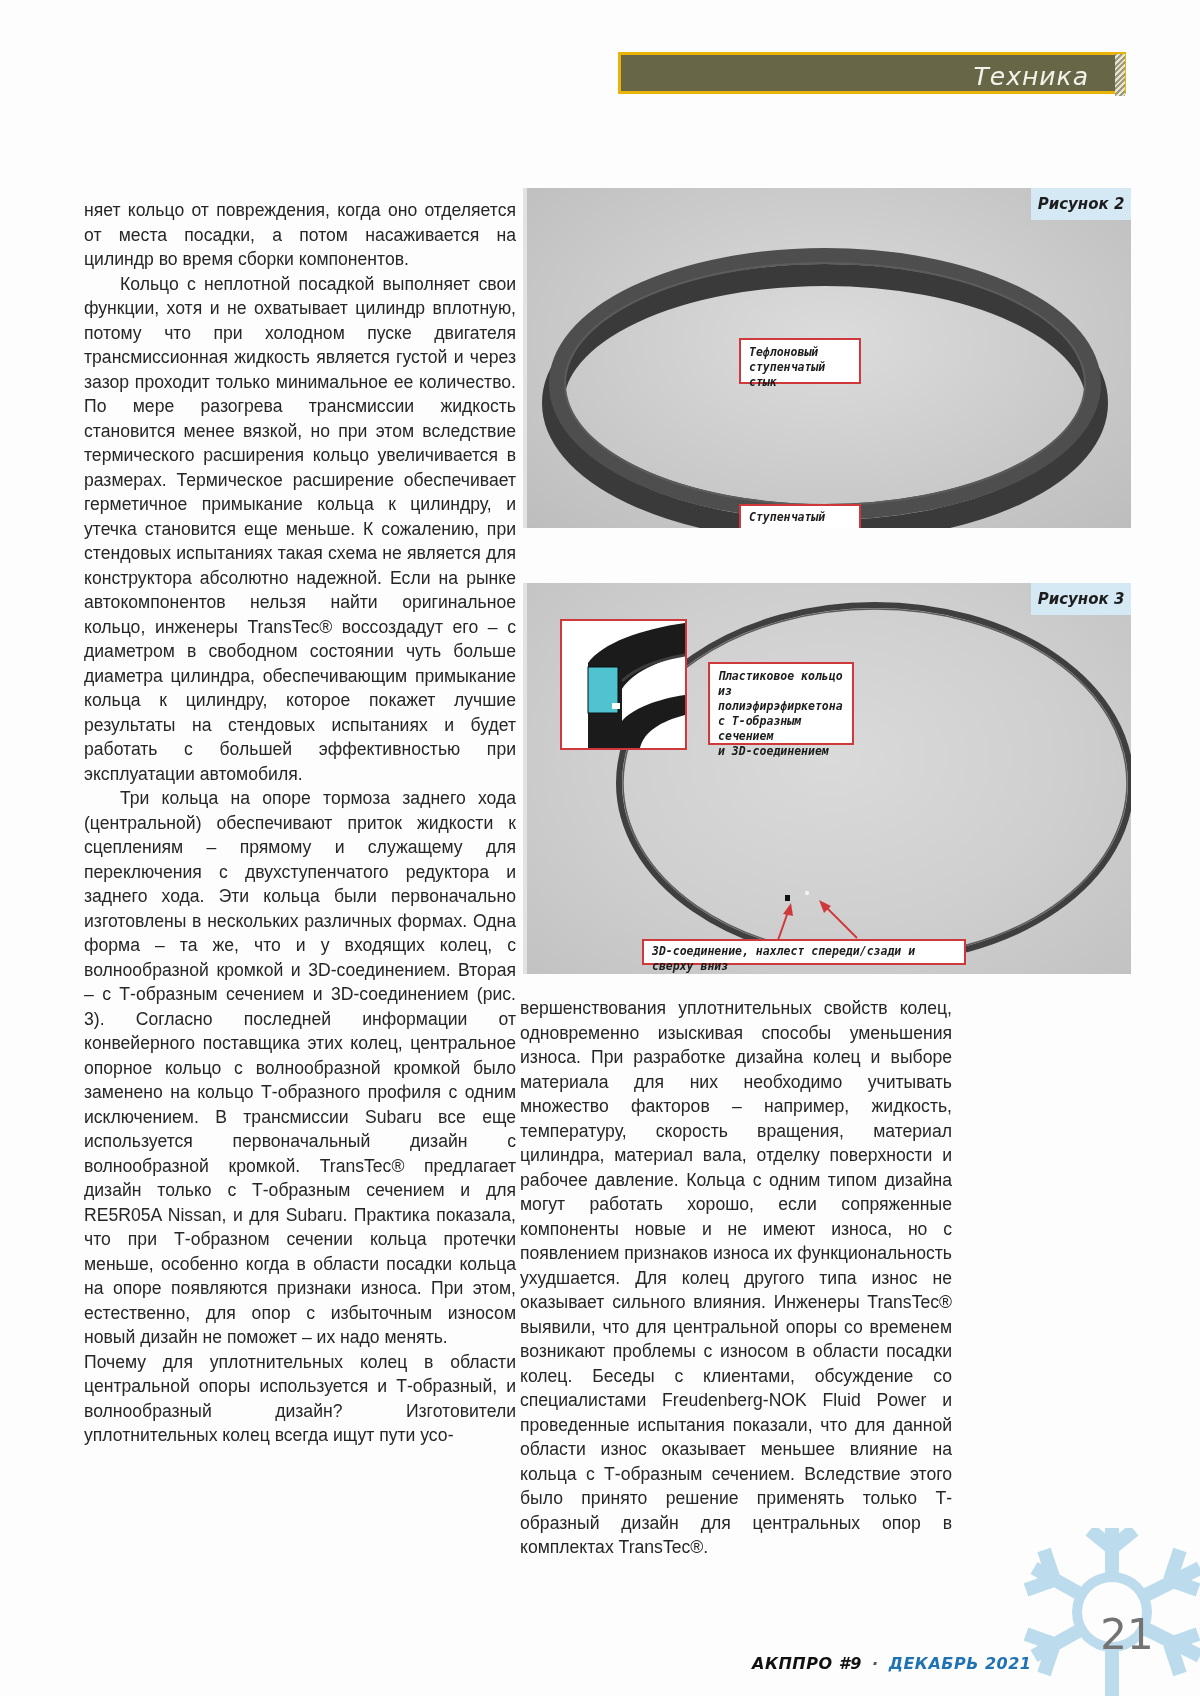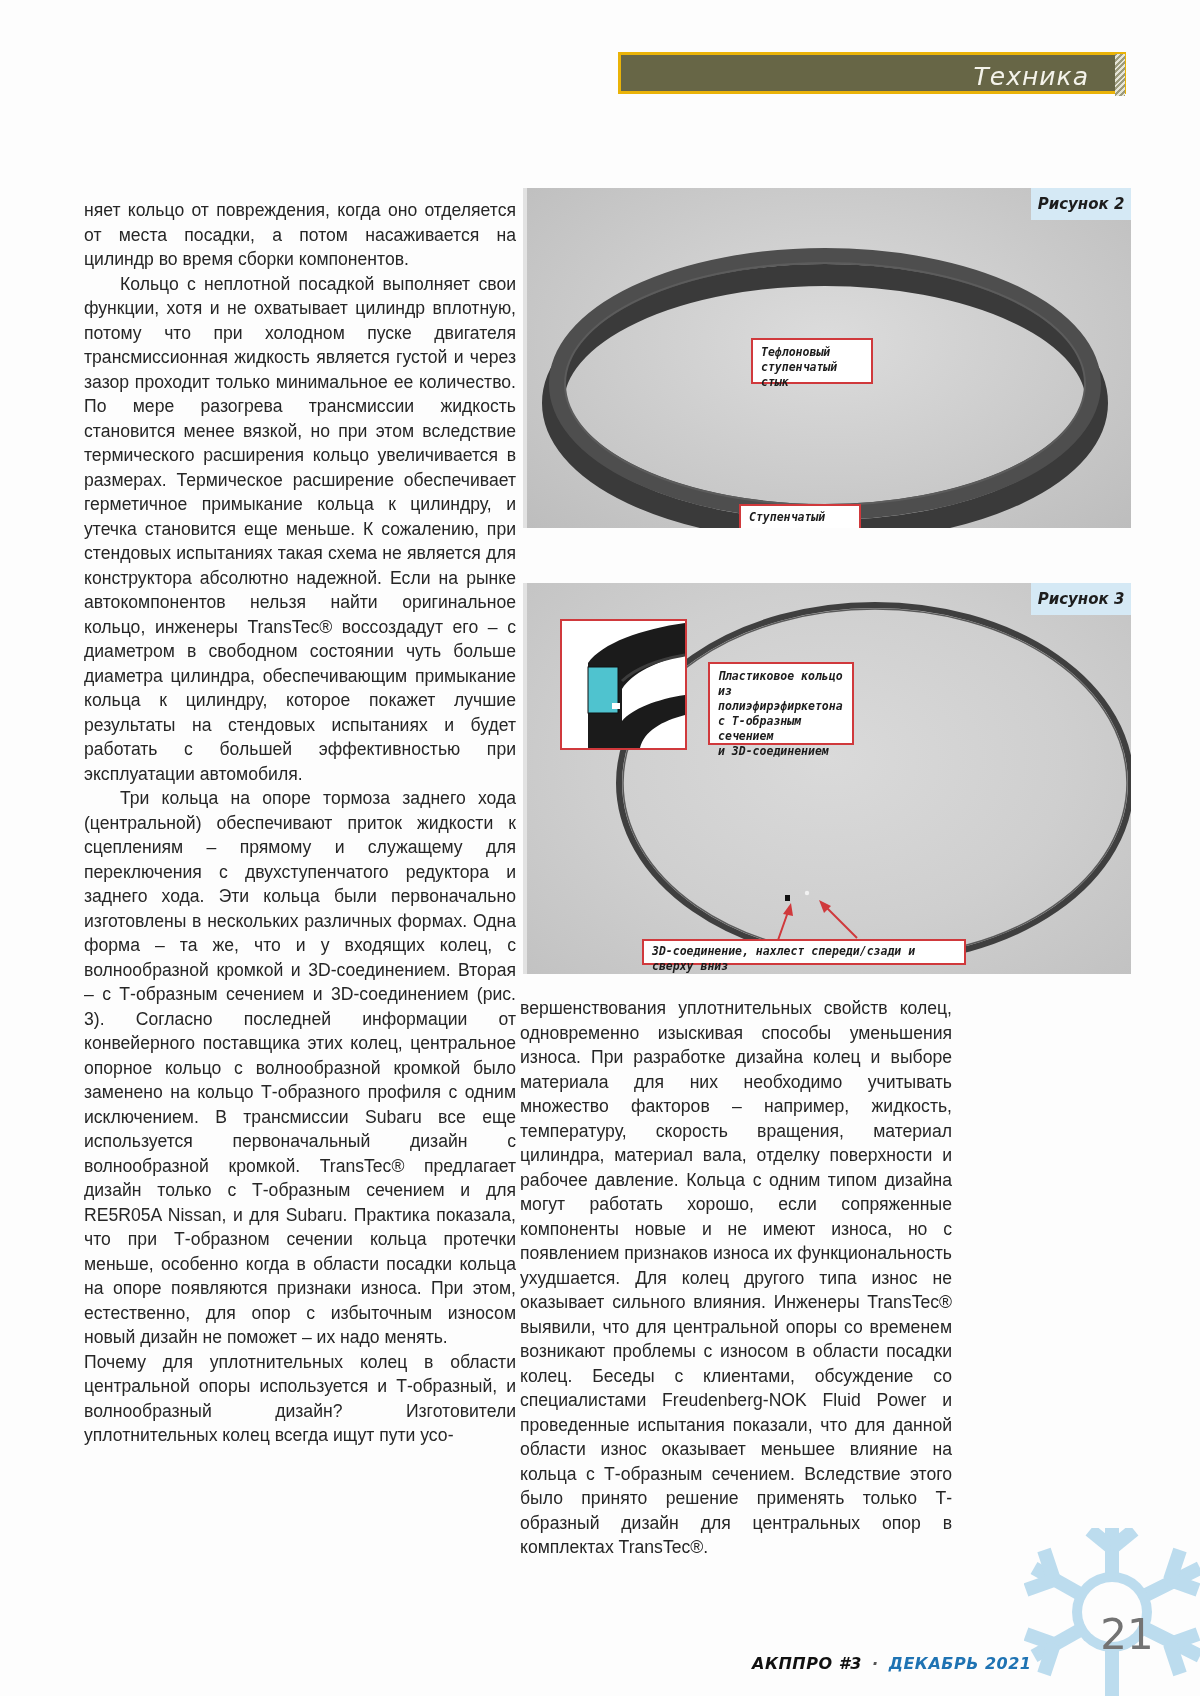--- a/index.html
+++ b/index.html
@@ -108,21 +108,21 @@
     <ellipse cx="298" cy="196" rx="260" ry="121" fill="none" stroke="#5c5c5c" stroke-width="2"></ellipse>
 
     <rect x="232" y="325" width="80" height="10" fill="#2b2b2b"></rect>
     <rect x="232" y="333" width="60" height="8" fill="#4a4a4a"></rect>
     <line x1="310" y1="322" x2="312" y2="338" stroke="#e0e0e0" stroke-width="2"></line>
 
     <line x1="269" y1="383" x2="274" y2="343" stroke="#d0393c" stroke-width="2"></line>
     <polygon points="274,337 269,348 279,348" fill="#d0393c"></polygon>
   </svg>
   <div class="fig-tag">Рисунок 2</div>
-  <div class="callout" style="left:224px; top:150px; width:122px; height:46px;">Тефлоновый
+  <div class="callout" style="left:212px; top:150px; width:122px; height:46px;">Тефлоновый
 ступенчатый стык</div>
   <div class="callout" style="left:212px; top:316px; width:122px; height:28px; padding-top:4px;">Ступенчатый стык</div>
 </div>
 
 <div class="figure fig3">
   <svg width="604" height="391" viewBox="0 0 604 391">
     <ellipse cx="348" cy="200" rx="256" ry="178" fill="none" stroke="#3f3f3f" stroke-width="6"></ellipse>
     <ellipse cx="348" cy="200" rx="252" ry="174" fill="none" stroke="#5a5a5a" stroke-width="1.5"></ellipse>
 
     <rect x="258" y="312" width="5" height="6" fill="#111"></rect>
@@ -148,21 +148,21 @@
 с Т-образным сечением
 и 3D-соединением</div>
   <div class="callout" style="left:115px; top:356px; width:324px; height:26px; padding-top:3px;">3D-соединение, нахлест спереди/сзади и сверху вниз</div>
 </div>
 
 <div class="col col-right">
   <p class="last">вершенствования уплотнительных свойств колец, одновременно изыскивая способы уменьшения износа. При разработке дизайна колец и выборе материала для них необходимо учитывать множество факторов – например, жидкость, температуру, скорость вращения, материал цилиндра, материал вала, отделку поверхности и рабочее давление. Кольца с одним типом дизайна могут работать хорошо, если сопряженные компоненты новые и не имеют износа, но с появлением признаков износа их функциональность ухудшается. Для колец другого типа износ не оказывает сильного влияния. Инженеры TransTec® выявили, что для центральной опоры со временем возникают проблемы с износом в области посадки колец. Беседы с клиентами, обсуждение со специалистами Freudenberg-NOK Fluid Power и проведенные испытания показали, что для данной области износ оказывает меньшее влияние на кольца с Т-образным сечением. Вследствие этого было принято решение применять только Т-образный дизайн для центральных опор в комплектах TransTec®.</p>
 </div>
 
 <div class="footer">
-  <span class="mag">АКППРО #3</span>
+  <span class="mag">АКППРО #9</span>
   <span class="sep">·</span>
   <span class="date">ДЕКАБРЬ 2021</span>
 </div>
 
 <svg class="snowflake" viewBox="0 0 176 168">
   <g stroke="#bcdcee" stroke-width="14" stroke-linecap="butt" fill="none">
     <line x1="88" y1="84" x2="88" y2="0"></line>
     <line x1="88" y1="84" x2="88" y2="168"></line>
     <line x1="88" y1="84" x2="10" y2="40"></line>
     <line x1="88" y1="84" x2="176" y2="40"></line>

